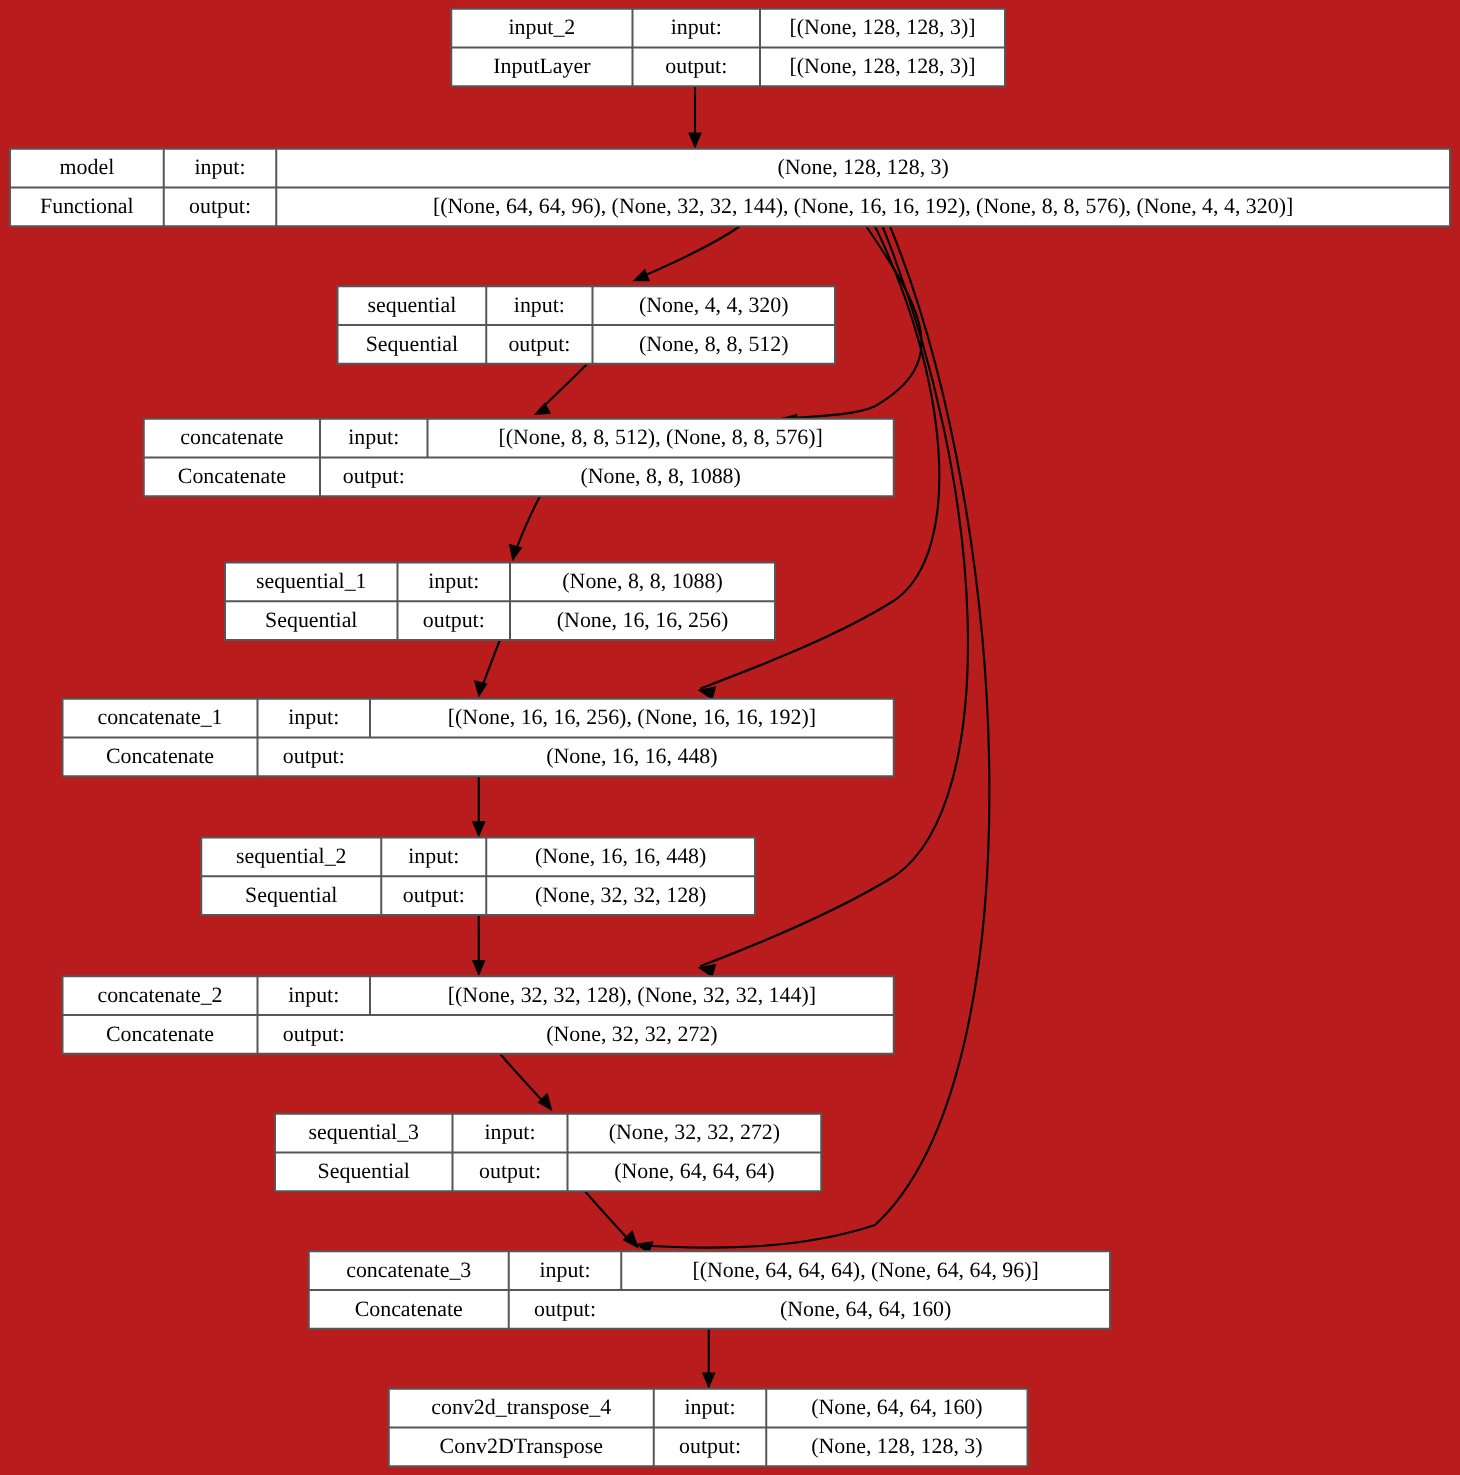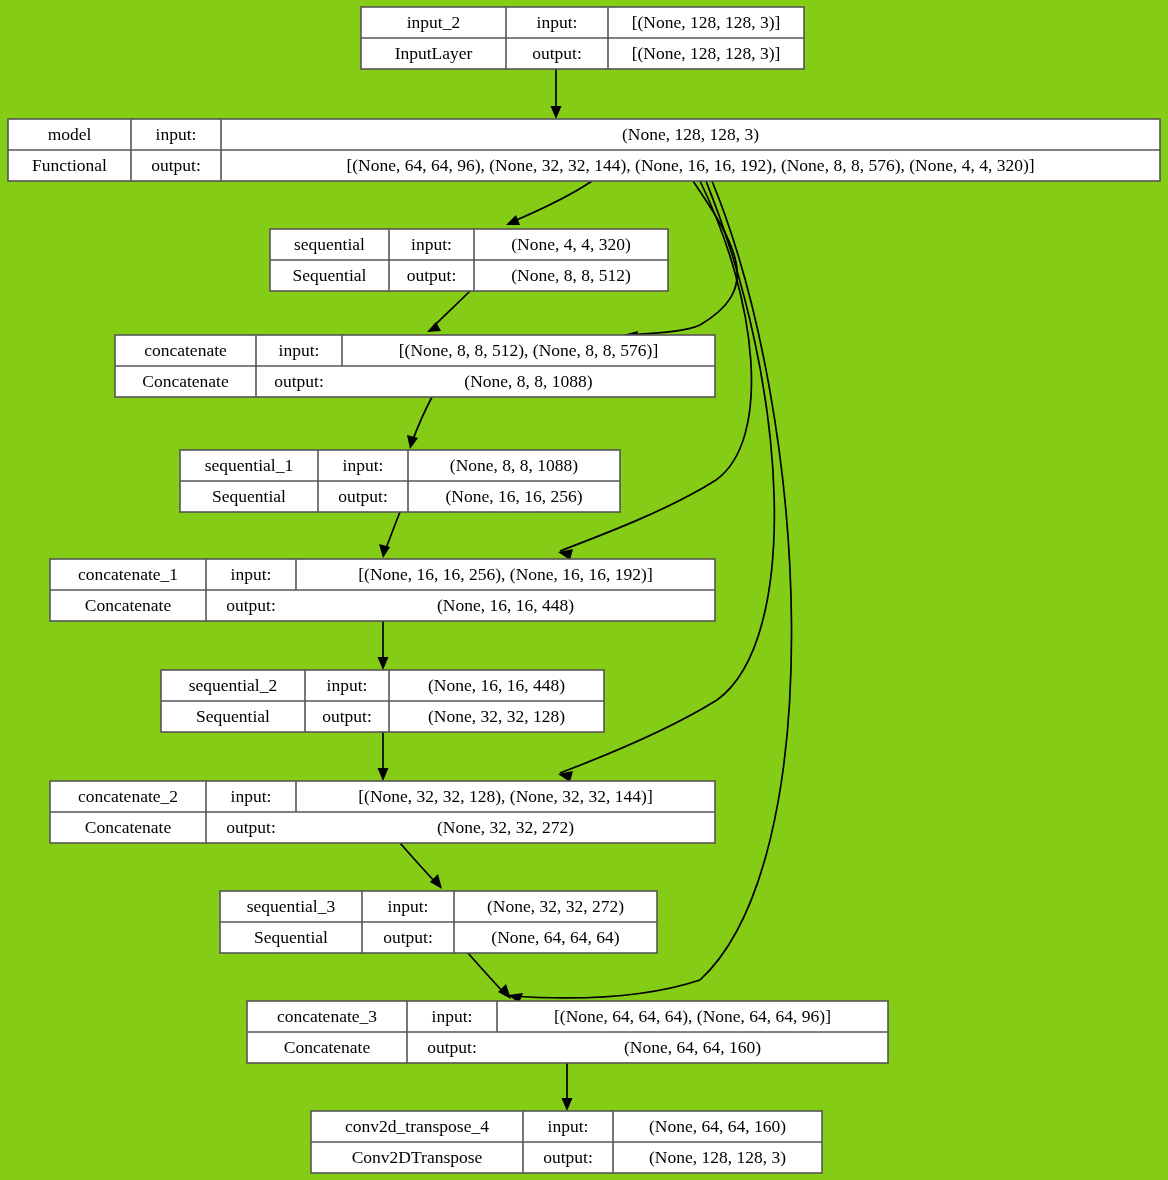--- a/index.html
+++ b/index.html
@@ -10,21 +10,21 @@
   body {
     width: 1168px;
     height: 1180px;
     overflow: hidden;
     font-family: "Liberation Serif", serif;
   }
   #graph-root {
     position: relative;
     width: 1168px;
     height: 1180px;
-    background: #84cc16;
+    background: #b91c1c;
   }
   svg#graph-canvas {
     position: absolute;
     top: 0;
     left: 0;
     width: 1168px;
     height: 1180px;
   }
   .node-rect {
     fill: #ffffff;

